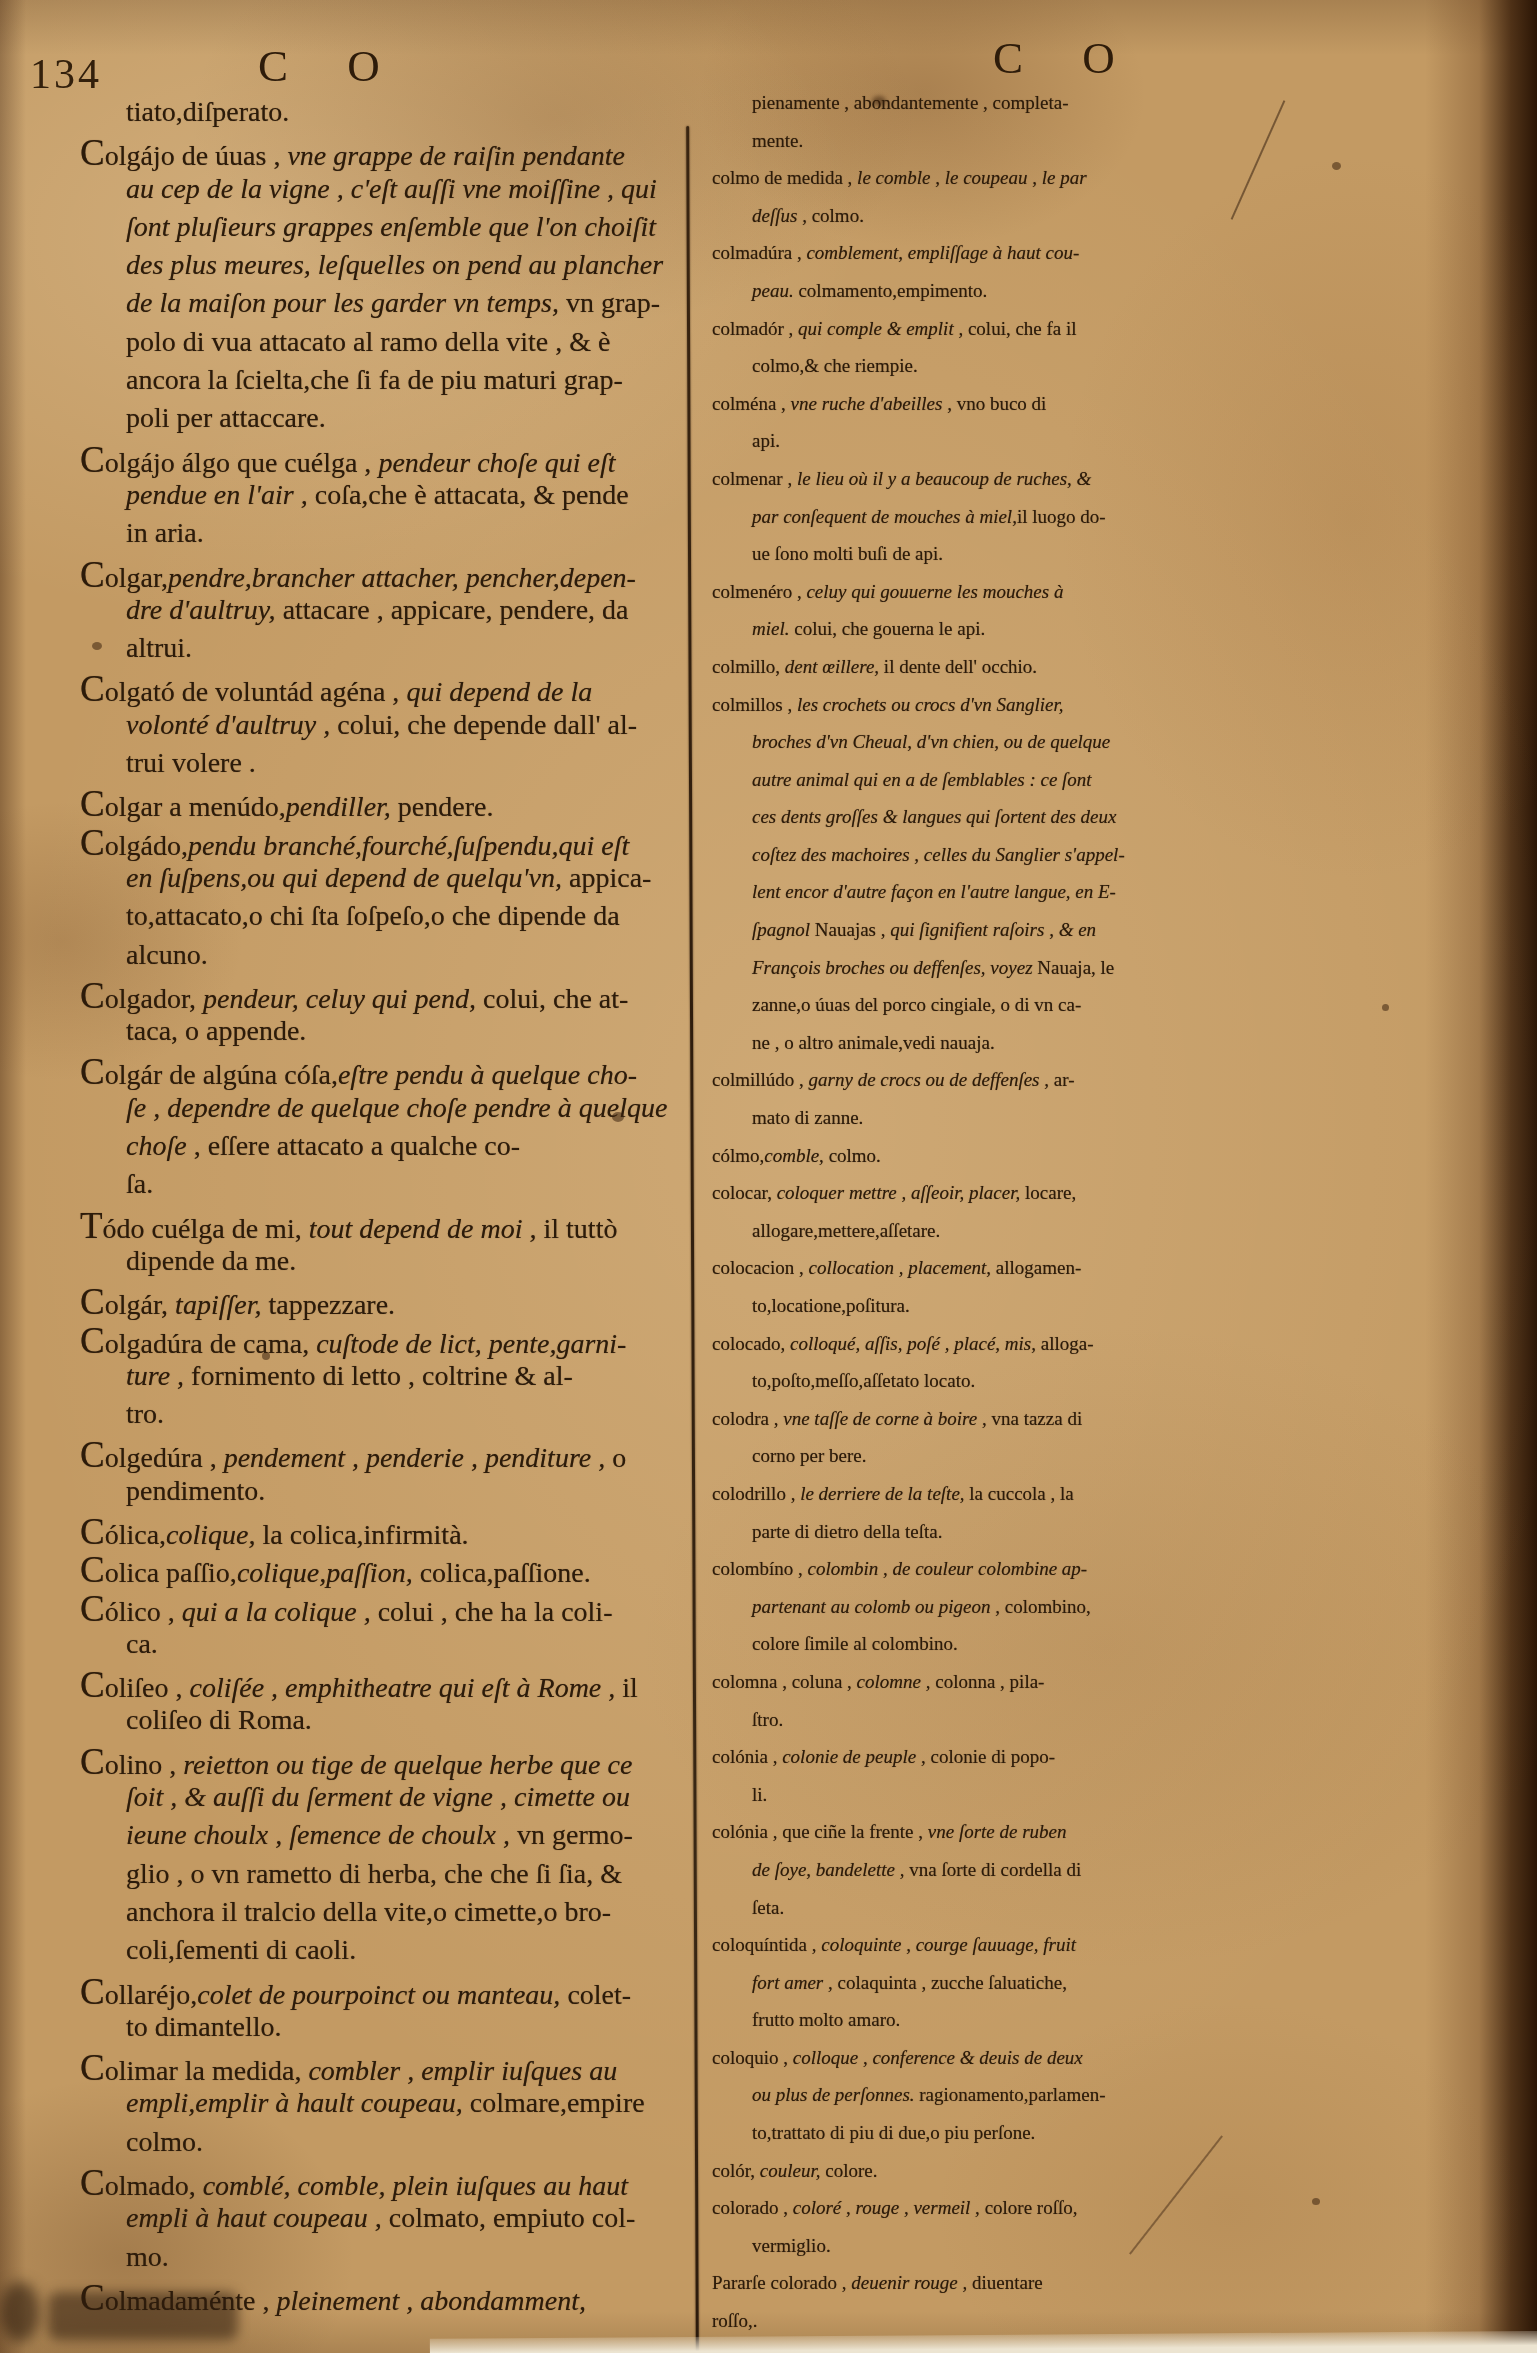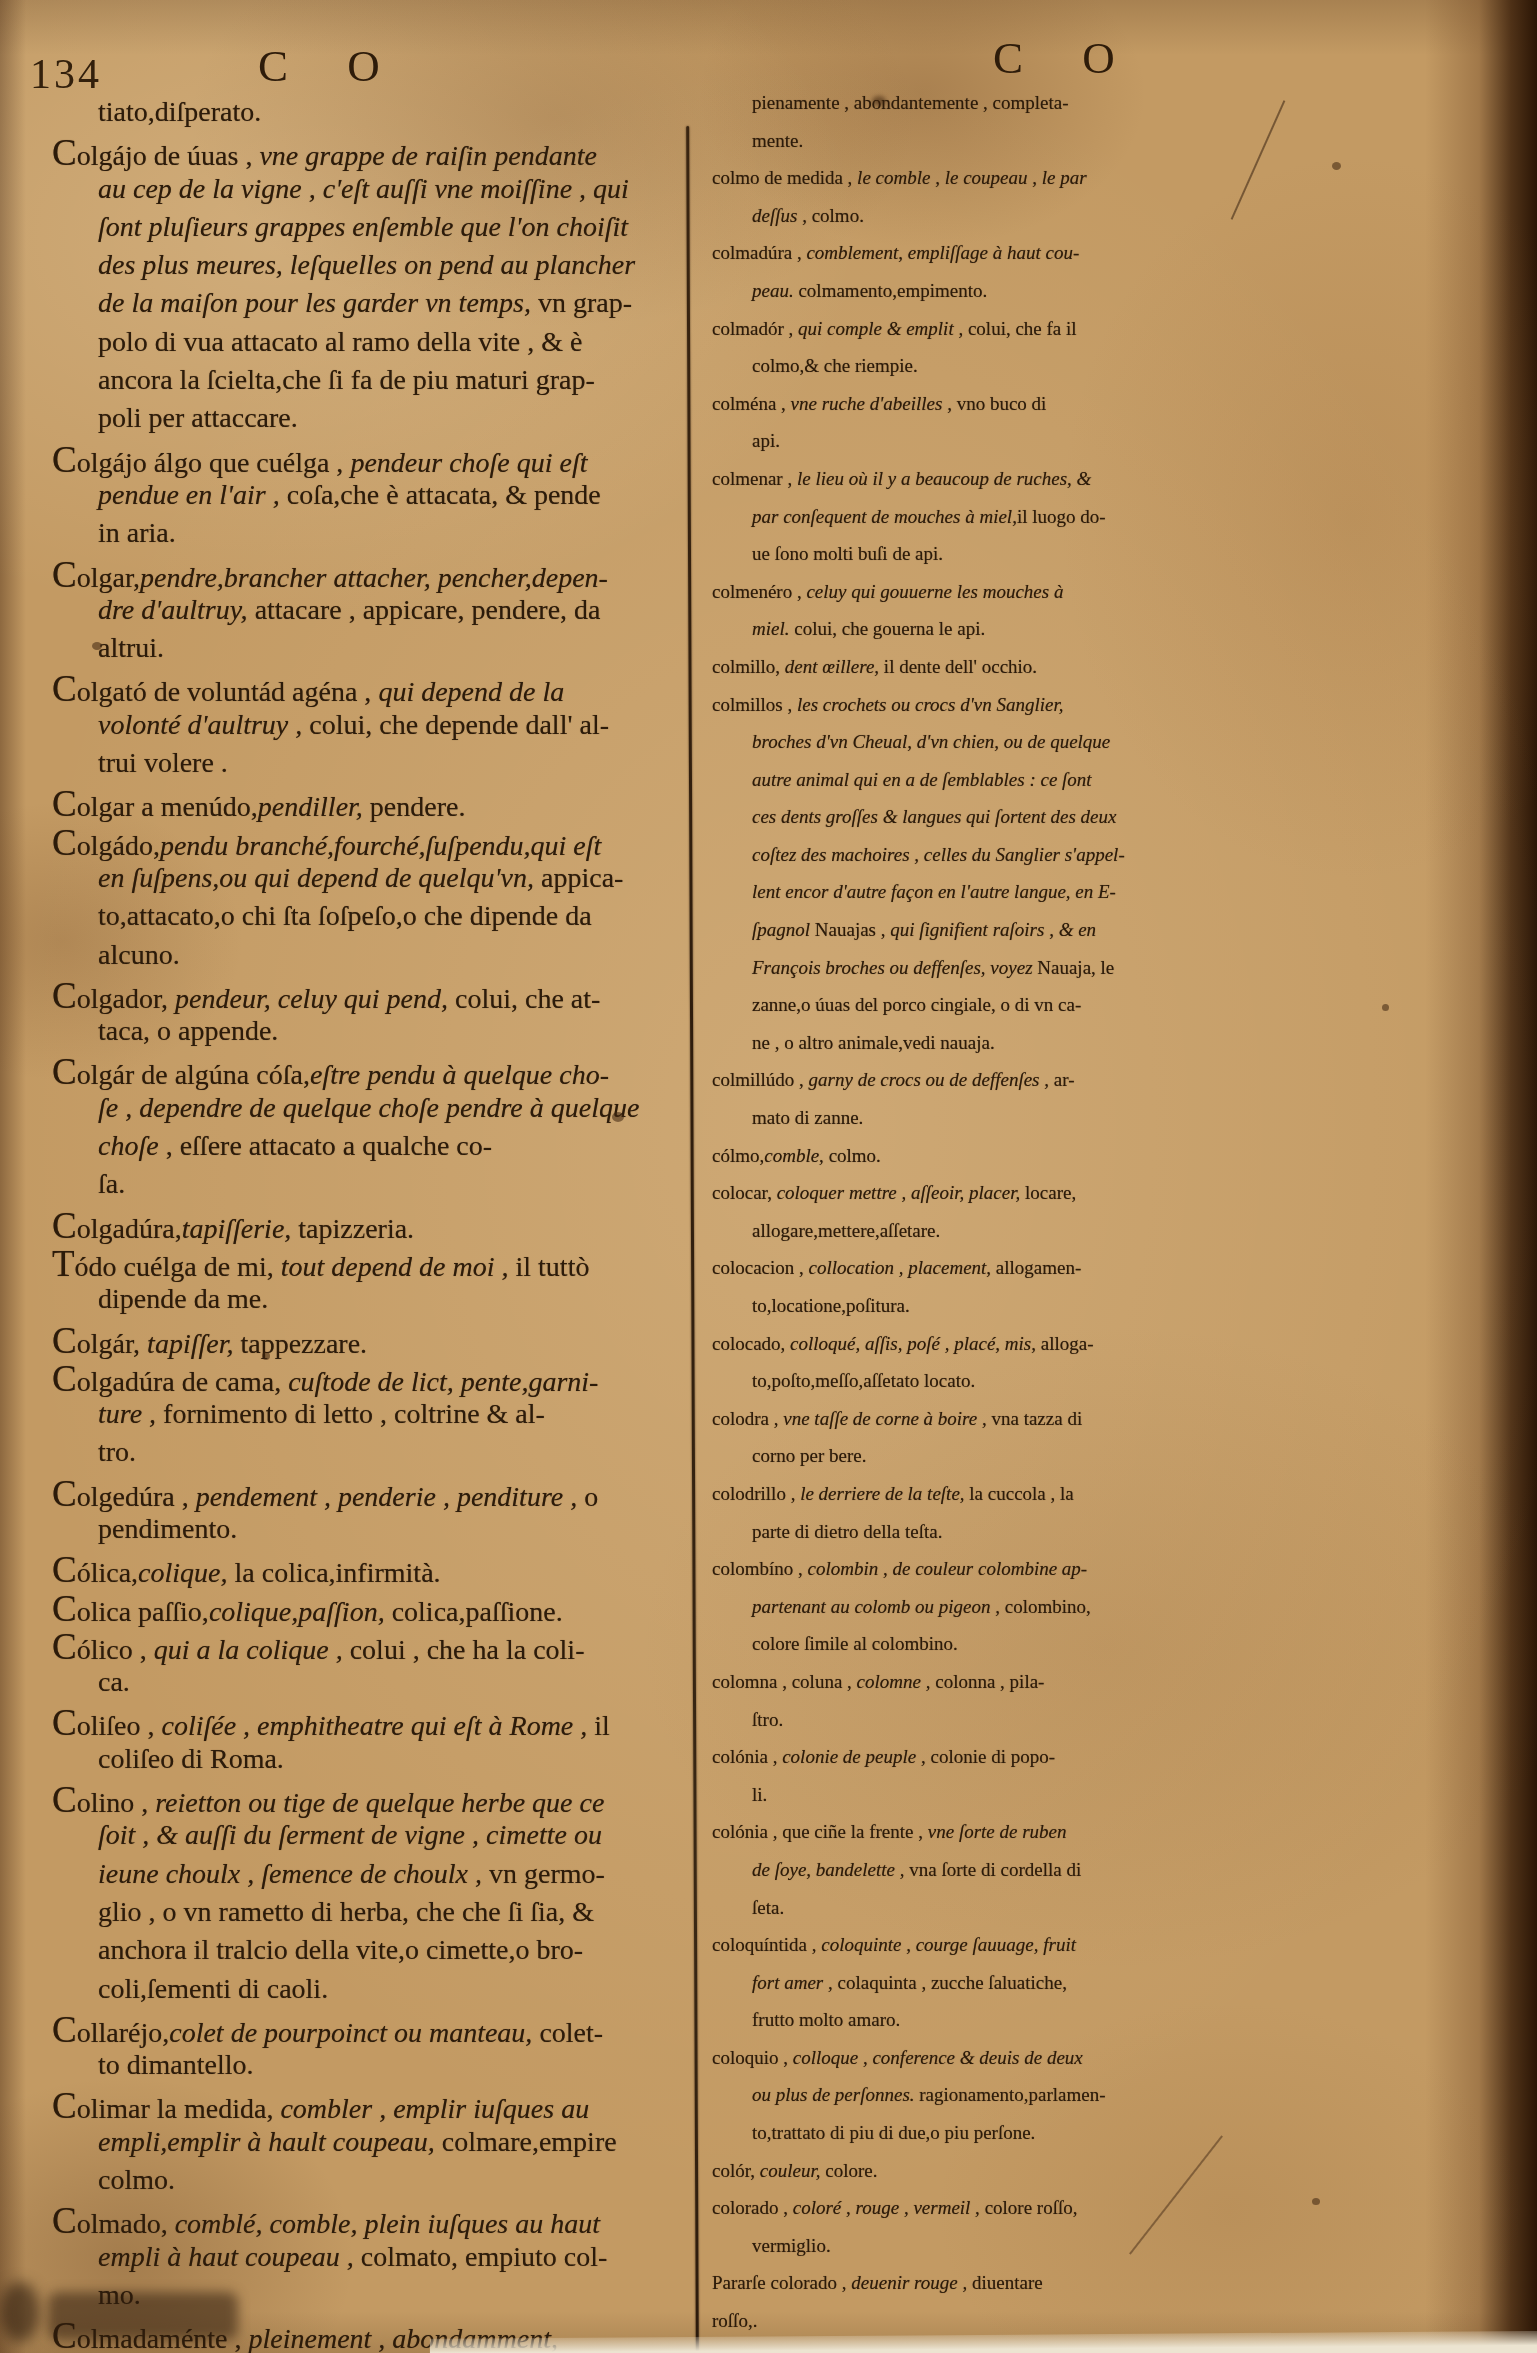--- a/index.html
+++ b/index.html
@@ -42,21 +42,21 @@
     box-shadow:0 0 2px rgba(50,30,12,0.8);
     border-radius:2px;
   }
   .col{position:absolute;}
   #col-left{left:52px;top:96px;width:644px;}
   #col-right{left:712px;top:92px;width:582px;}
   .line{
     white-space:nowrap;
     text-shadow:0 0 0.8px rgba(58,38,18,0.65);
   }
-  #col-left .line{height:38.3px;font-size:28px;}
+  #col-left .line{height:38.3px;font-size:28px;margin-left:28px;}
   #col-right .line{height:37.6px;font-size:19px;}
   #col-left .cont{padding-left:46px;}
   #col-right .cont{padding-left:40px;}
   .line.r{}
   .it{font-style:italic;}
   .lead{font-size:37px;line-height:1;}
   .smudge{position:absolute;border-radius:50%;filter:blur(5px);}
   #stamp-smudge{left:48px;top:2292px;width:190px;height:48px;background:rgba(45,28,12,0.55);filter:blur(6px);border-radius:10px;}
   #stamp-smudge2{left:0px;top:2282px;width:40px;height:60px;background:rgba(40,24,10,0.6);filter:blur(7px);}
   .freckle{position:absolute;border-radius:50%;background:rgba(62,36,15,0.55);}
@@ -107,21 +107,20 @@
       <div class="line"><span class="lead">C</span><span>olgádo,</span><span class="it">pendu branché,fourché,ſuſpendu,qui eſt</span></div>
       <div class="line cont"><span class="it">en ſuſpens,ou qui depend de quelqu'vn,</span><span> appica-</span></div>
       <div class="line cont"><span>to,attacato,o chi ſta ſoſpeſo,o che dipende da</span></div>
       <div class="line cont"><span>alcuno.</span></div>
       <div class="line"><span class="lead">C</span><span>olgador, </span><span class="it">pendeur, celuy qui pend,</span><span> colui, che at-</span></div>
       <div class="line cont"><span>taca, o appende.</span></div>
       <div class="line"><span class="lead">C</span><span>olgár de algúna cóſa,</span><span class="it">eſtre pendu à quelque cho-</span></div>
       <div class="line cont"><span class="it">ſe , dependre de quelque choſe pendre à quelque</span></div>
       <div class="line cont"><span class="it">choſe</span><span> ,  eſſere  attacato  a  qualche  co-</span></div>
       <div class="line cont"><span>ſa.</span></div>
-      <div class="line"><span class="lead">C</span><span>olgadúra,</span><span class="it">tapiſſerie,</span><span> tapizzeria.</span></div>
       <div class="line"><span class="lead">T</span><span>ódo cuélga de mi, </span><span class="it">tout depend de moi ,</span><span> il tuttò</span></div>
       <div class="line cont"><span>dipende da me.</span></div>
       <div class="line"><span class="lead">C</span><span>olgár, </span><span class="it">tapiſſer,</span><span> tappezzare.</span></div>
       <div class="line"><span class="lead">C</span><span>olgadúra de cama, </span><span class="it">cuſtode de lict, pente,garni-</span></div>
       <div class="line cont"><span class="it">ture ,</span><span> fornimento di letto , coltrine &amp; al-</span></div>
       <div class="line cont"><span>tro.</span></div>
       <div class="line"><span class="lead">C</span><span>olgedúra , </span><span class="it">pendement , penderie , penditure ,</span><span> o</span></div>
       <div class="line cont"><span>pendimento.</span></div>
       <div class="line"><span class="lead">C</span><span>ólica,</span><span class="it">colique,</span><span> la colica,infirmità.</span></div>
       <div class="line"><span class="lead">C</span><span>olica paſſio,</span><span class="it">colique,paſſion,</span><span> colica,paſſione.</span></div>

